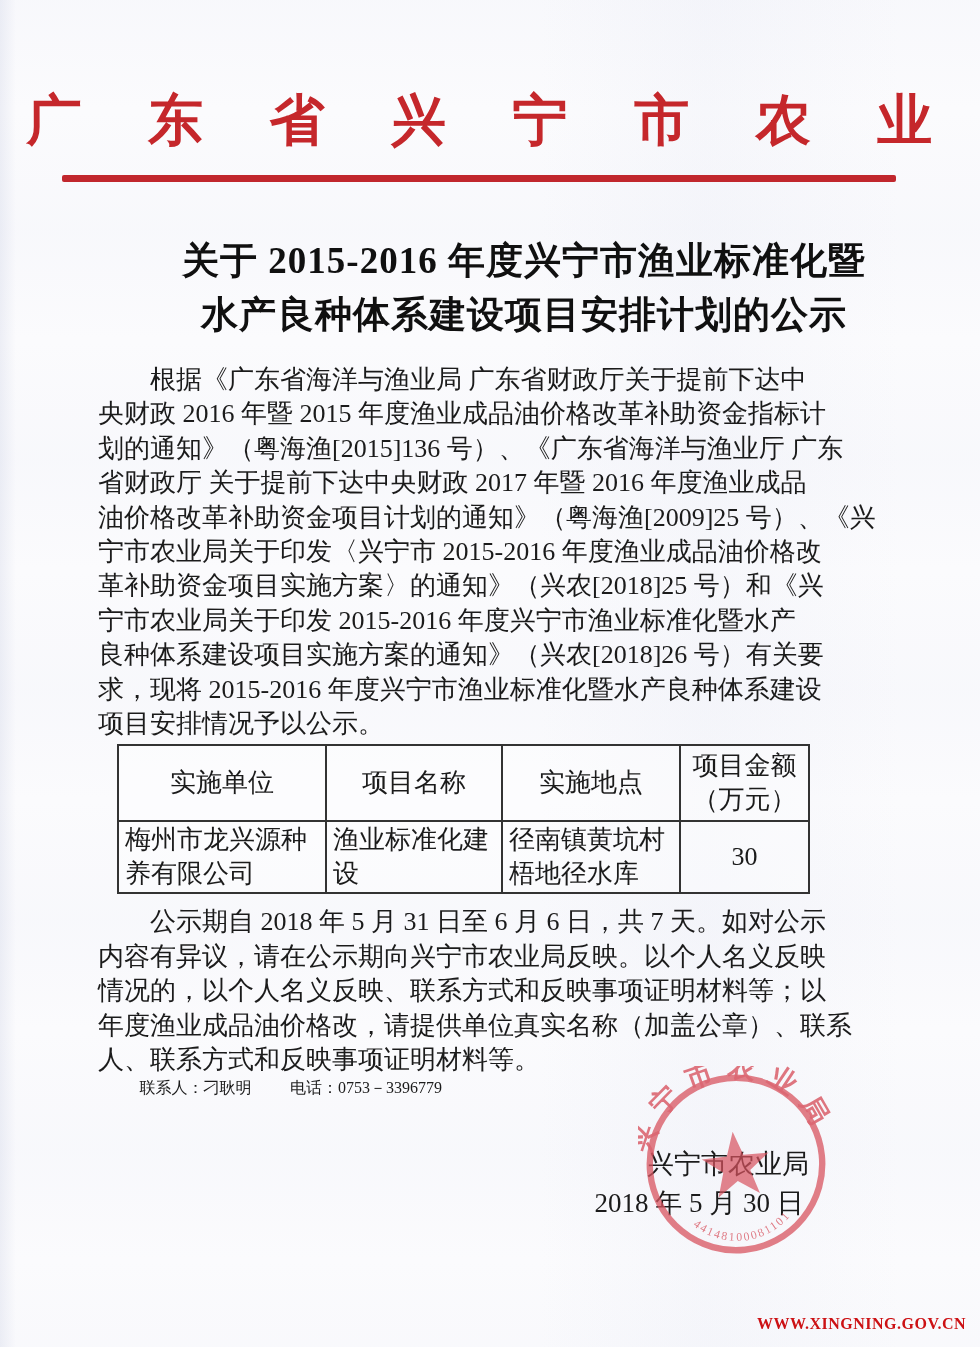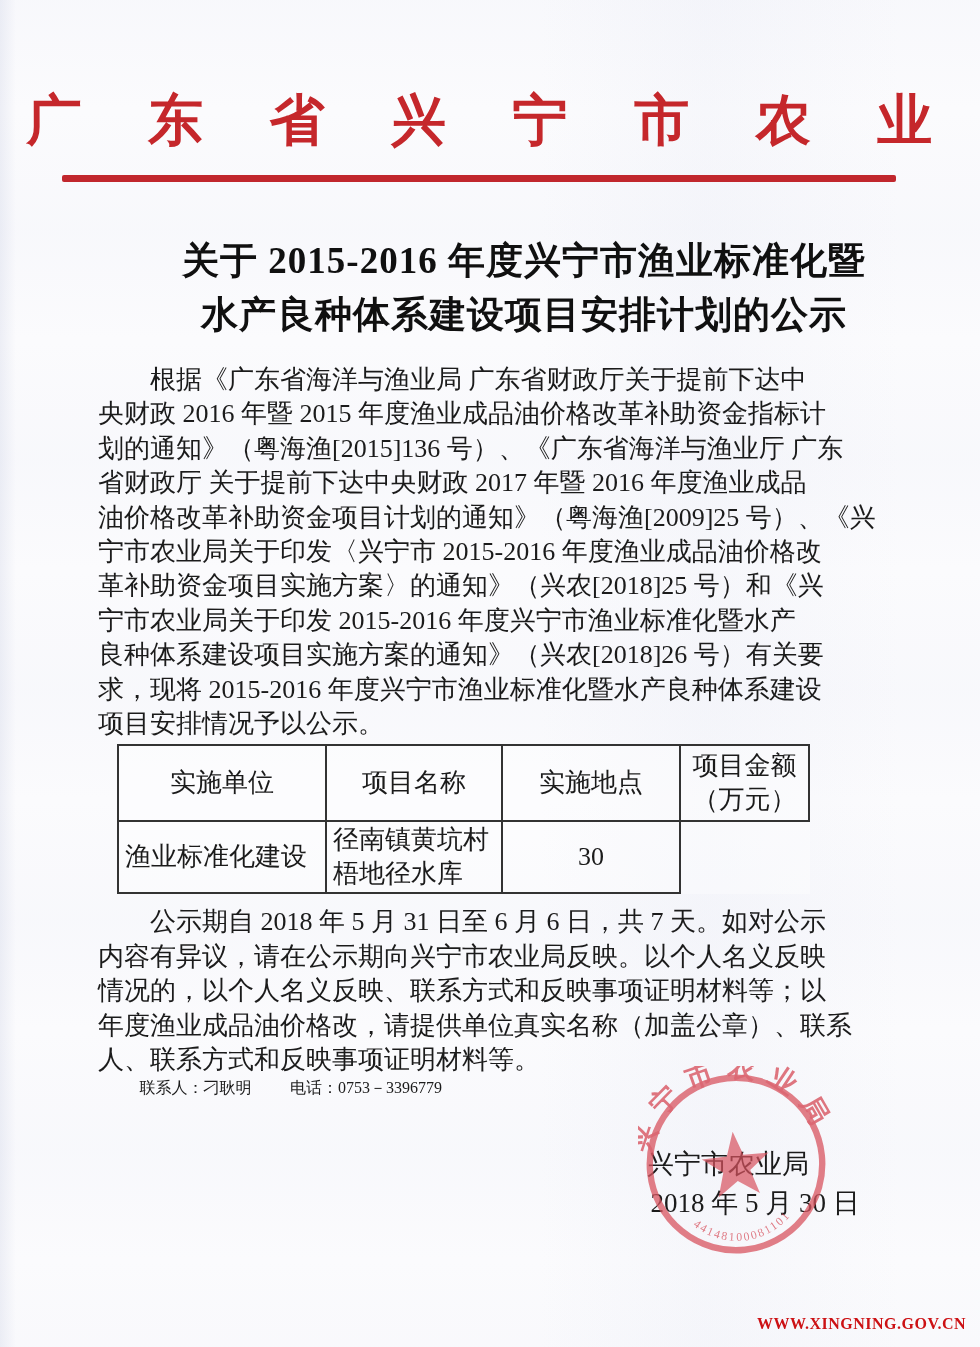--- a/index.html
+++ b/index.html
@@ -74,21 +74,21 @@
     font-size:16px; white-space:nowrap;
   }
   .contact-line .ind { padding-left:2.6em; }
   .contact-line .phone-label { margin-left:2.4em; }
 
   .signature-name {
     position:absolute; top:1146px; left:628px; width:200px;
     text-align:center; font-size:27px; white-space:nowrap;
   }
   .signature-date {
-    position:absolute; top:1185px; left:632px; width:246px;
+    position:absolute; top:1185px; left:576px; width:246px;
     text-align:center; font-size:27px; white-space:nowrap;
   }
 
   .stamp {
     position:absolute; top:1066px; left:638px;
     width:196px; height:196px;
     opacity:0.88;
     pointer-events:none;
   }
 
@@ -126,20 +126,21 @@
     <div class="line">良种体系建设项目实施方案的通知》（兴农[2018]26 号）有关要</div>
     <div class="line">求，现将 2015-2016 年度兴宁市渔业标准化暨水产良种体系建设</div>
     <div class="line">项目安排情况予以公示。</div>
   </div>
 
   <div class="project-table">
     <div class="cell head">实施单位</div>
     <div class="cell head">项目名称</div>
     <div class="cell head">实施地点</div>
     <div class="cell head">项目金额（万元）</div>
+    <div class="cell data-left">梅州市龙兴源种养有限公司</div>
     <div class="cell data-left">渔业标准化建设</div>
     <div class="cell data-left">径南镇黄坑村梧地径水库</div>
     <div class="cell data-center">30</div>
   </div>
 
   <div class="para para2">
     <div class="line indent">公示期自 2018 年 5 月 31 日至 6 月 6 日，共 7 天。如对公示</div>
     <div class="line">内容有异议，请在公示期向兴宁市农业局反映。以个人名义反映</div>
     <div class="line">情况的，以个人名义反映、联系方式和反映事项证明材料等；以</div>
     <div class="line">年度渔业成品油价格改，请提供单位真实名称（加盖公章）、联系</div>

